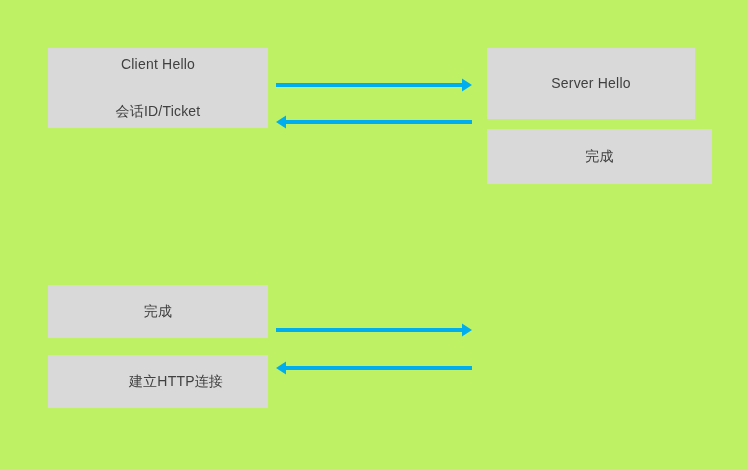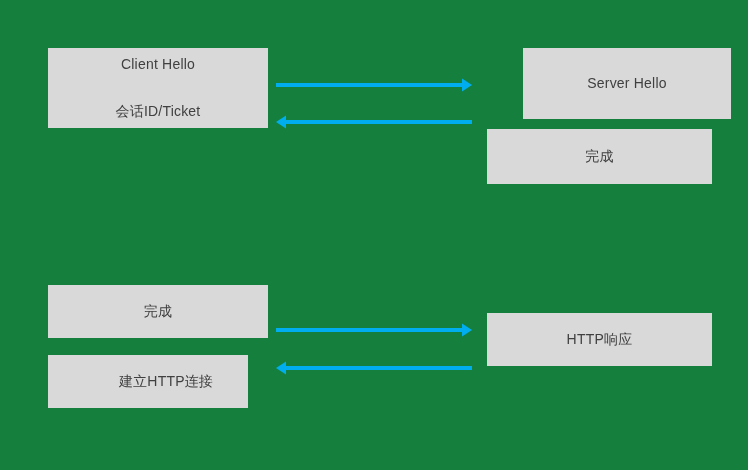--- a/index.html
+++ b/index.html
@@ -10,21 +10,21 @@
   body {
     width: 748px;
     height: 470px;
     font-family: "Liberation Sans", "DejaVu Sans", sans-serif;
     overflow: hidden;
   }
   #diagram-canvas {
     position: relative;
     width: 748px;
     height: 470px;
-    background: #15803d;
+    background: #bef264;
   }
   .node-box {
     position: absolute;
     background: #d9d9d9;
     display: flex;
     flex-direction: column;
     align-items: center;
     justify-content: center;
     box-sizing: border-box;
   }
@@ -52,37 +52,34 @@
 </head>
 <body>
 
 <div id="diagram-canvas">
 
   <div class="node-box" id="node-client-hello" style="left: 48px; top: 48px; width: 220px; height: 80px; background: rgb(217, 217, 217);">
     <span class="node-label">Client Hello</span>
     <span class="node-label">会话ID/Ticket</span>
   </div>
 
-  <div class="node-box" id="node-server-hello" style="left: 487px; top: 48px; width: 208px; height: 71px; background: rgb(217, 217, 217); margin-left: 36px;">
+  <div class="node-box" id="node-server-hello" style="left: 487px; top: 48px; width: 208px; height: 71px; background: rgb(217, 217, 217);">
     <span class="node-label">Server Hello</span>
   </div>
 
   <div class="node-box" id="node-server-finished" style="left: 487px; top: 129px; width: 225px; height: 55px; background: rgb(217, 217, 217);">
     <span class="node-label">完成</span>
   </div>
 
   <div class="node-box" id="node-client-finished" style="left: 48px; top: 285px; width: 220px; height: 53px; background: rgb(217, 217, 217);">
     <span class="node-label">完成</span>
   </div>
 
-  <div class="node-box" id="node-http-response" style="left: 487px; top: 313px; width: 225px; height: 53px; background: rgb(217, 217, 217);">
-    <span class="node-label">HTTP响应</span>
-  </div>
 
-  <div class="node-box" id="node-establish-http" style="left: 48px; top: 355px; width: 200px; height: 53px; background: rgb(217, 217, 217); padding-left: 36px;">
+  <div class="node-box" id="node-establish-http" style="left: 48px; top: 355px; width: 220px; height: 53px; background: rgb(217, 217, 217); padding-left: 36px;">
     <span class="node-label">建立HTTP连接</span>
   </div>
 
   <div class="arrow" id="arrow-0" style="left: 276px; top: 74px; width: 196px;">
       <svg width="196" height="22" viewBox="0 0 196 22">
         <rect x="0" y="9" width="187" height="4" fill="#00aeef"></rect>
         <polygon points="186,4.5 196,11 186,17.5" fill="#00aeef"></polygon>
       </svg>
     </div>
   <div class="arrow" id="arrow-1" style="left: 276px; top: 111px; width: 196px;">

